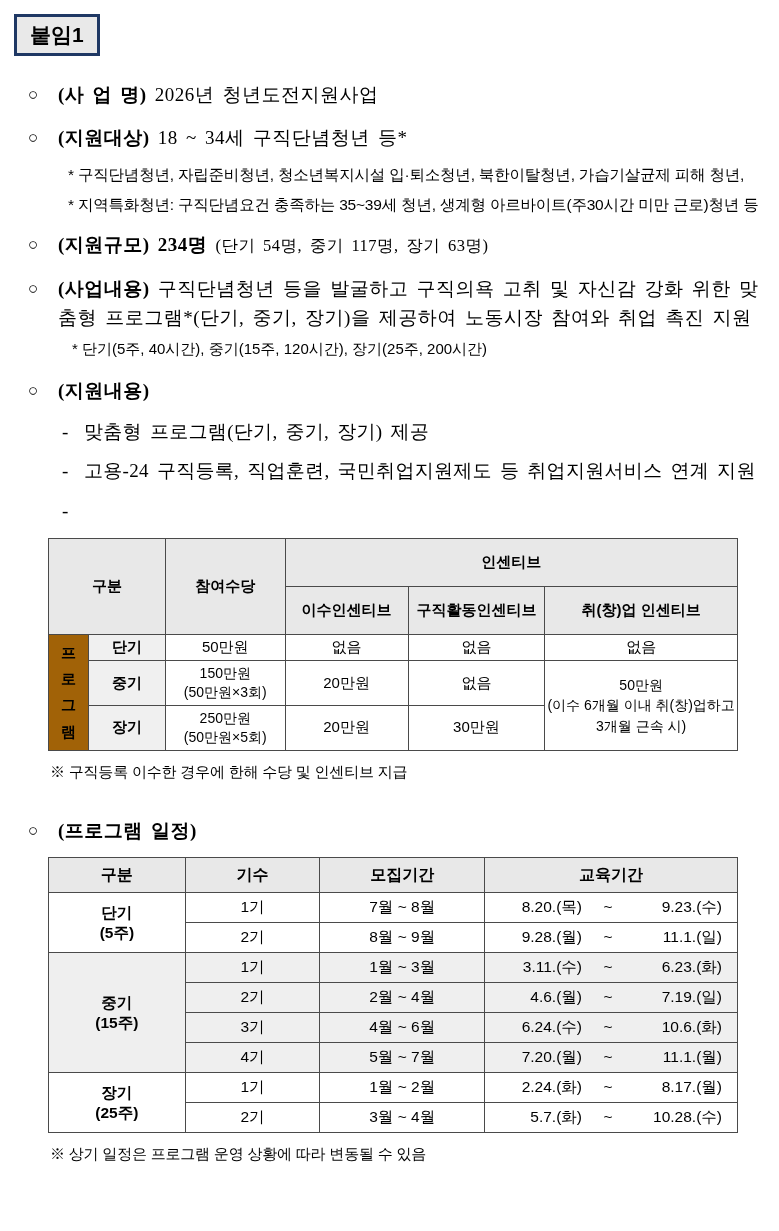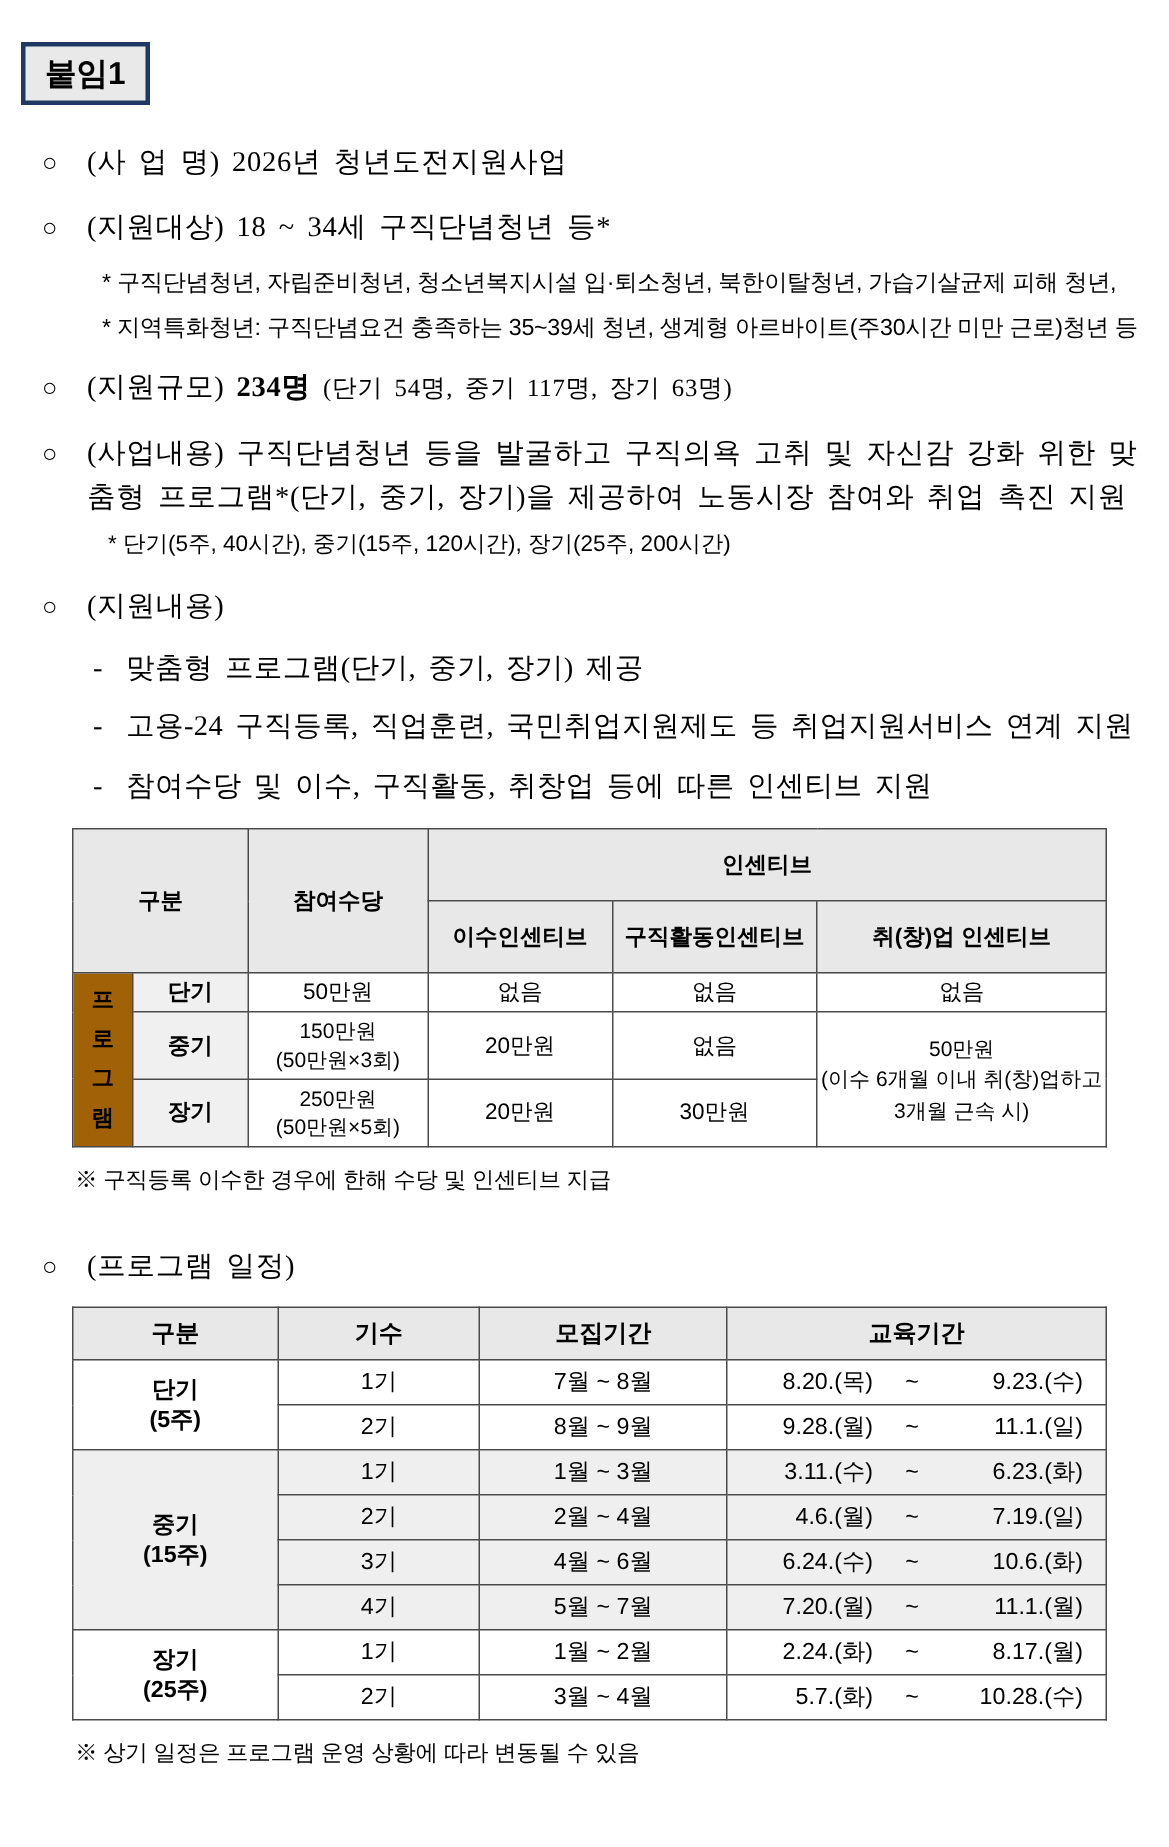--- a/index.html
+++ b/index.html
@@ -5,40 +5,40 @@
   * { box-sizing: border-box; }
   html, body { margin: 0; padding: 0; }
   body {
     width: 779px; height: 1231px; overflow: hidden;
     background: #ffffff; color: #000;
     font-family: "Liberation Serif", serif;
   }
   .page { padding: 14px 14px 0 14px; }
 
   
-  .band { display: flex; align-items: stretch; margin-top: 14px; }
+  .band { display: flex; align-items: stretch; }
   .badge-box {
     border: 3px solid #1f3864; background: #e9e9e9;
     padding: 4px 13px; display: flex; align-items: center; justify-content: center;
     font-family: "Liberation Sans", sans-serif; font-weight: bold; font-size: 21px;
   }
   .title-box {
     flex: 1; margin-left: 9px;
     border-top: 2px solid #1f3864; border-bottom: 5px solid #1f3864;
     display: flex; align-items: center; padding: 8px 4px 8px 20px;
     font-family: "Liberation Sans", sans-serif; font-weight: bold; font-size: 23px;
     letter-spacing: 1px;
   }
 
   
   .bullets { margin-top: 24px; }
   .bullet { display: flex; font-size: 19px; line-height: 1.55; margin: 14px 0 10px 14px; }
   .bullet .mark { width: 18px; flex: none; margin-right: 12px; font-size: 17px; padding-top: 2px; }
   .bullet .body { flex: 1; letter-spacing: 0.5px; word-spacing: 3px; }
-  .bullet .label { font-weight: normal; margin-right: 8px; margin-top: 28px; }
+  .bullet .label { font-weight: bold; margin-right: 8px; margin-top: 28px; }
   .bullet .count { font-weight: bold; }
   .bullet .detail { font-size: 16.5px; }
   .inline-note {
     font-family: "Liberation Sans", sans-serif; font-size: 15px; letter-spacing: 0;
     word-spacing: 0; margin-left: 14px;
   }
   .subnotes { margin: 2px 0 8px 54px; font-family: "Liberation Sans", sans-serif; font-size: 15.5px; }
   .subnote { line-height: 1.5; margin: 7px 0; padding-left: 145px; text-indent: -145px; letter-spacing: -0.2px; }
   .subnote.nowrap { white-space: nowrap; }
   .dash-items { margin: 4px 0 12px 48px; }
@@ -120,21 +120,20 @@
       <div class="dash-item">
         <span class="dash">-</span>
         <span>맞춤형 프로그램(단기, 중기, 장기) 제공</span>
       </div>
       <div class="dash-item">
         <span class="dash">-</span>
         <span>고용-24 구직등록, 직업훈련, 국민취업지원제도 등 취업지원서비스 연계 지원</span>
       </div>
       <div class="dash-item">
         <span class="dash">-</span>
-        <span>참여수당 및 이수, 구직활동, 취창업 등에 따른 인센티브 지원</span>
       </div>
     </div>
 
     <table class="t1">
       <colgroup>
         <col style="width:40px">
           <col style="width:77px">
           <col style="width:120px">
         <col style="width:123px">
           <col style="width:137px">

